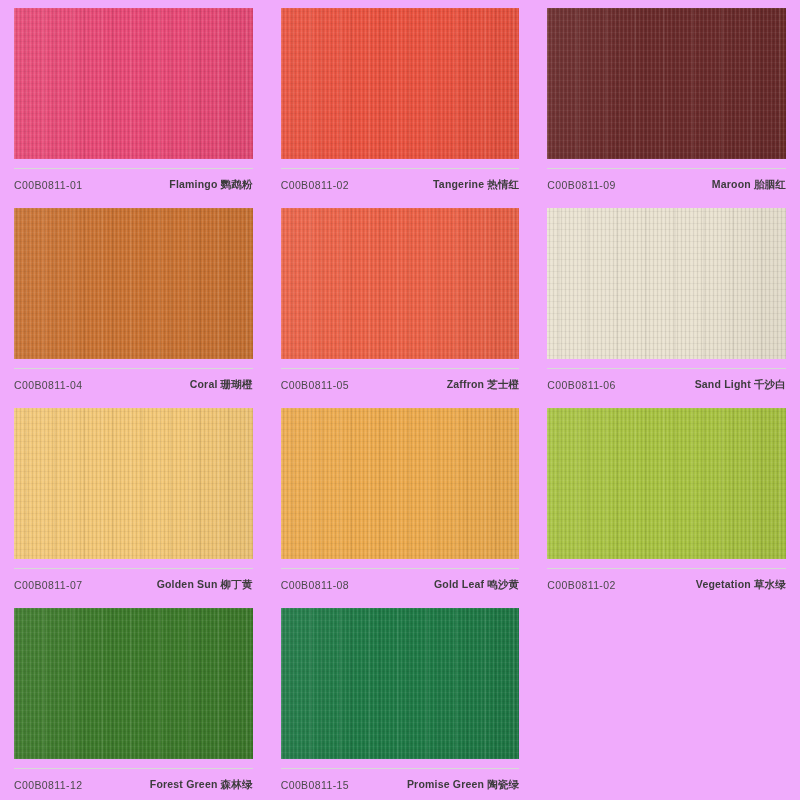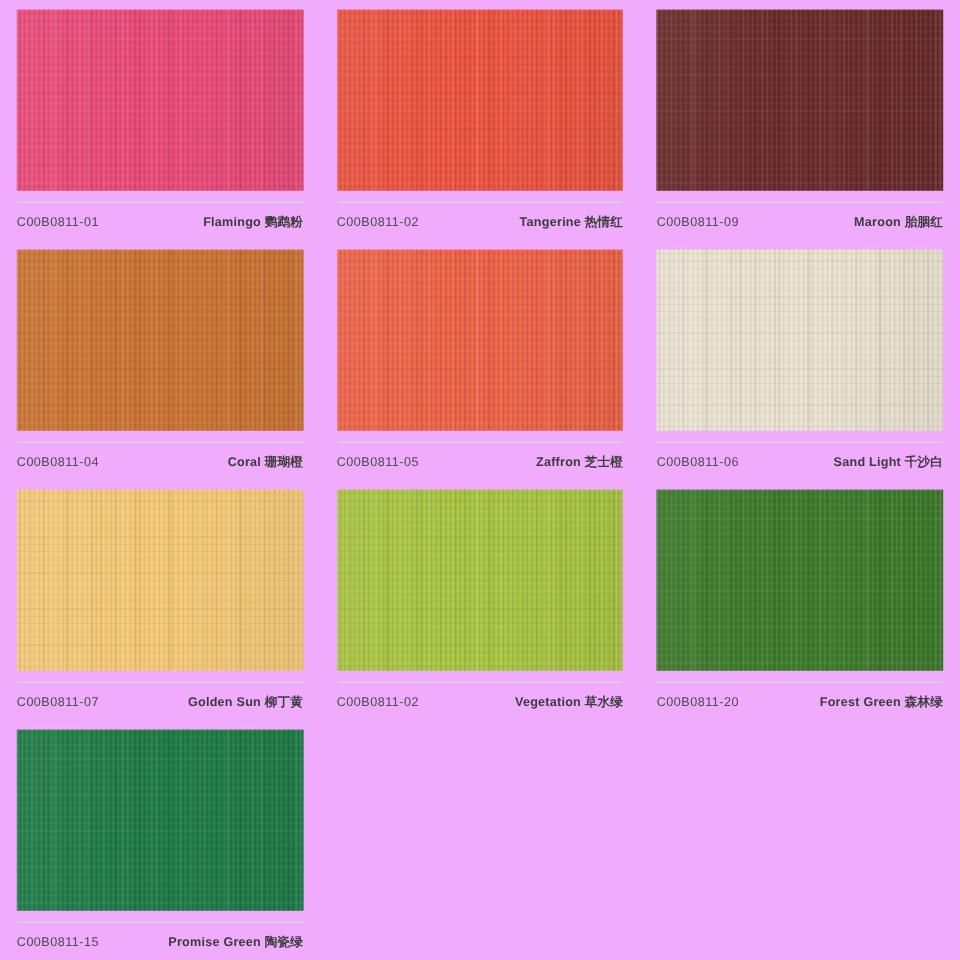--- a/index.html
+++ b/index.html
@@ -206,38 +206,49 @@
           <div class="weave"></div>
           <div class="slub"></div>
           <div class="sheen"></div>
         </div>
         <div class="caption">
           <span class="code">C00B0811-07</span>
           <span class="name"><span class="en">Golden Sun</span><span class="cn">柳丁黄</span></span>
         </div>
       </div>
       <div class="cell">
+        <div class="swatch" style="background: rgb(237, 171, 78);">
+          <div class="weave"></div>
+          <div class="slub"></div>
+          <div class="sheen"></div>
+        </div>
+        <div class="caption">
+          <span class="code">C00B0811-08</span>
+          <span class="name"><span class="en">Gold Leaf</span><span class="cn">鸣沙黄</span></span>
+        </div>
+      </div>
+      <div class="cell">
         <div class="swatch" style="background: rgb(168, 195, 66);">
           <div class="weave"></div>
           <div class="slub"></div>
           <div class="sheen"></div>
         </div>
         <div class="caption">
           <span class="code">C00B0811-02</span>
           <span class="name"><span class="en">Vegetation</span><span class="cn">草水绿</span></span>
         </div>
       </div>
       <div class="cell row-last">
         <div class="swatch" style="background: rgb(61, 122, 43);">
           <div class="weave"></div>
           <div class="slub"></div>
           <div class="sheen"></div>
         </div>
         <div class="caption">
-          <span class="code">C00B0811-20</span>
+          <span class="code">C00B0811-12</span>
           <span class="name"><span class="en">Forest Green</span><span class="cn">森林绿</span></span>
         </div>
       </div>
       <div class="cell row-last">
         <div class="swatch" style="background: rgb(31, 122, 70);">
           <div class="weave"></div>
           <div class="slub"></div>
           <div class="sheen"></div>
         </div>
         <div class="caption">

